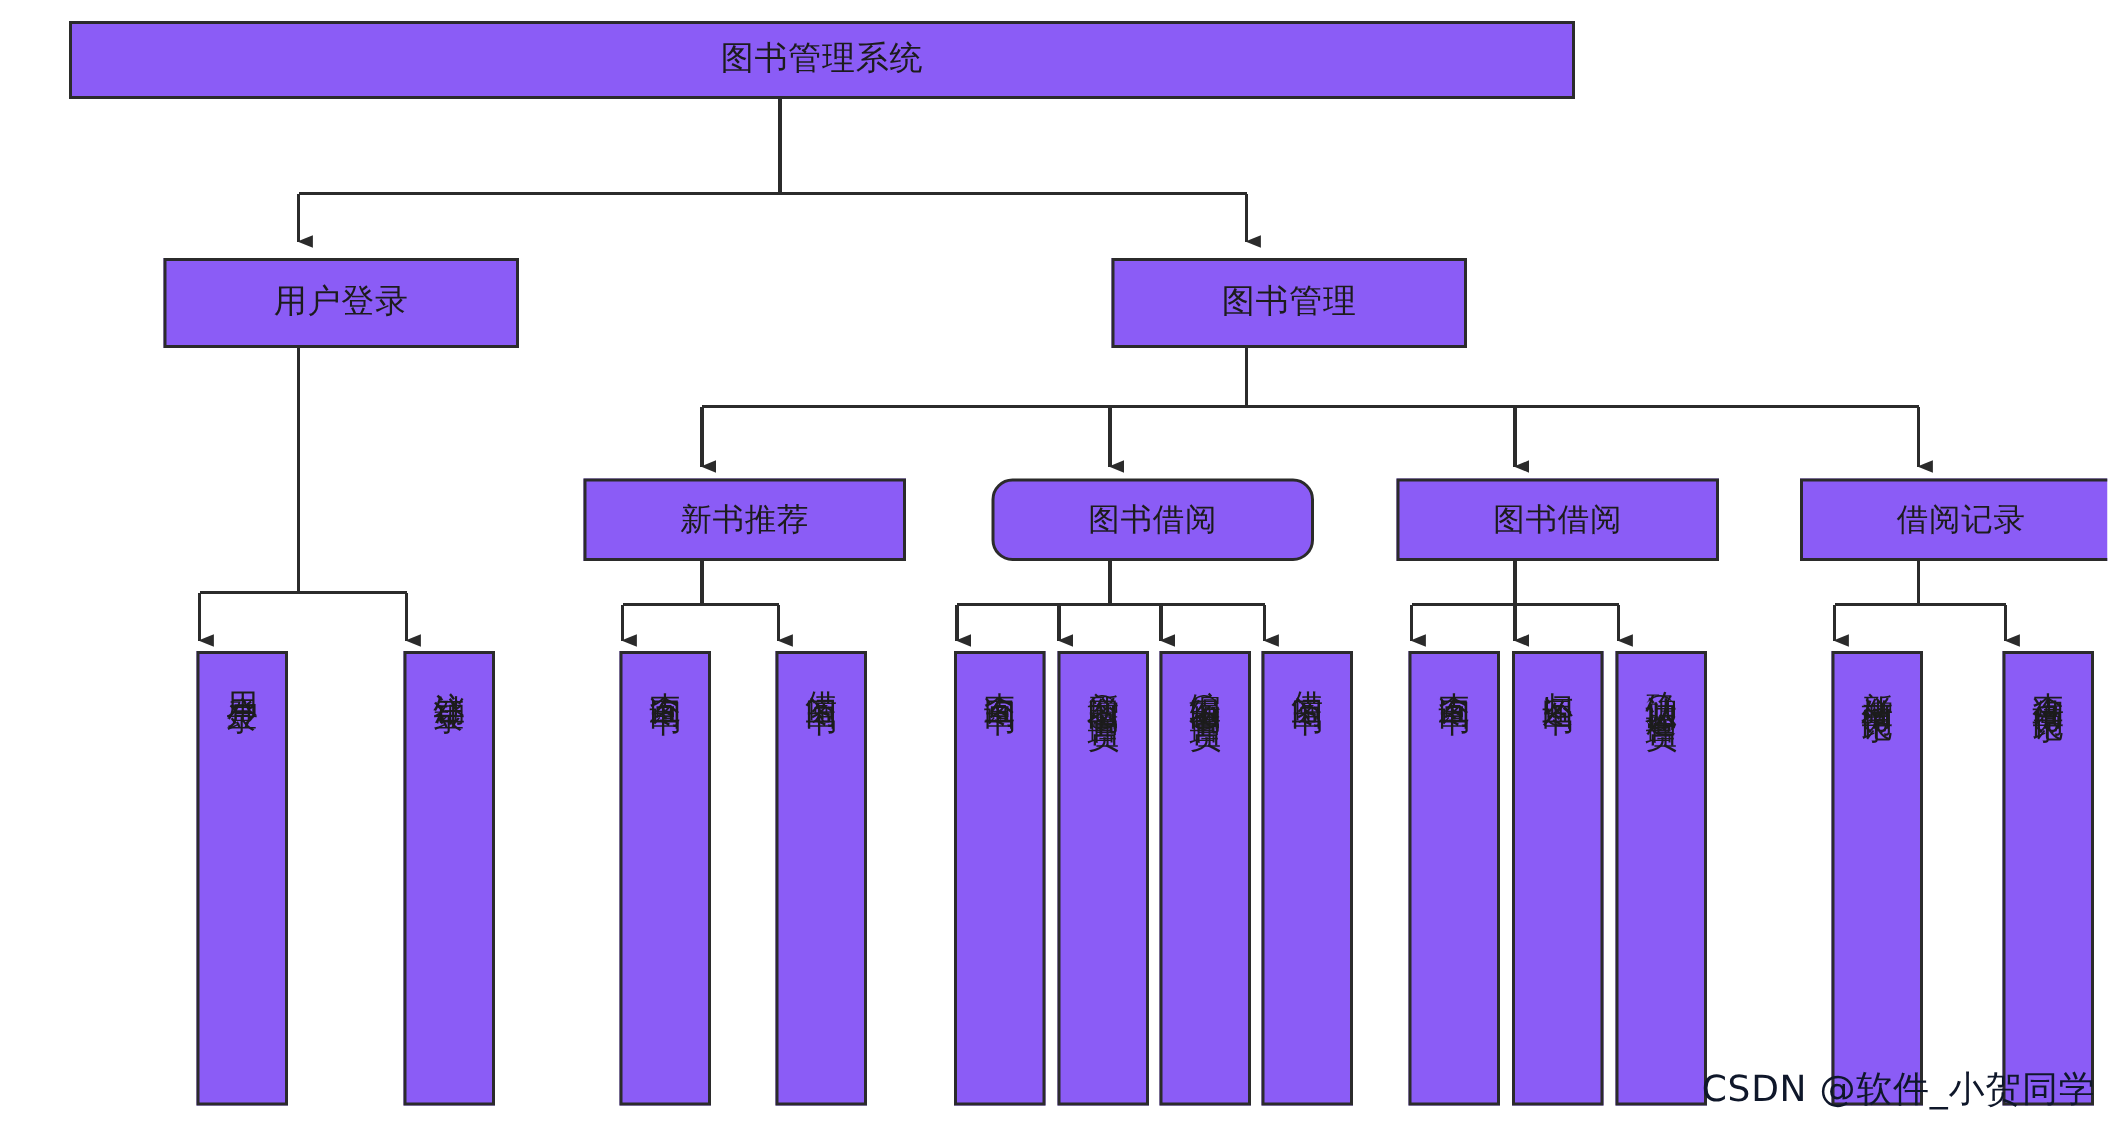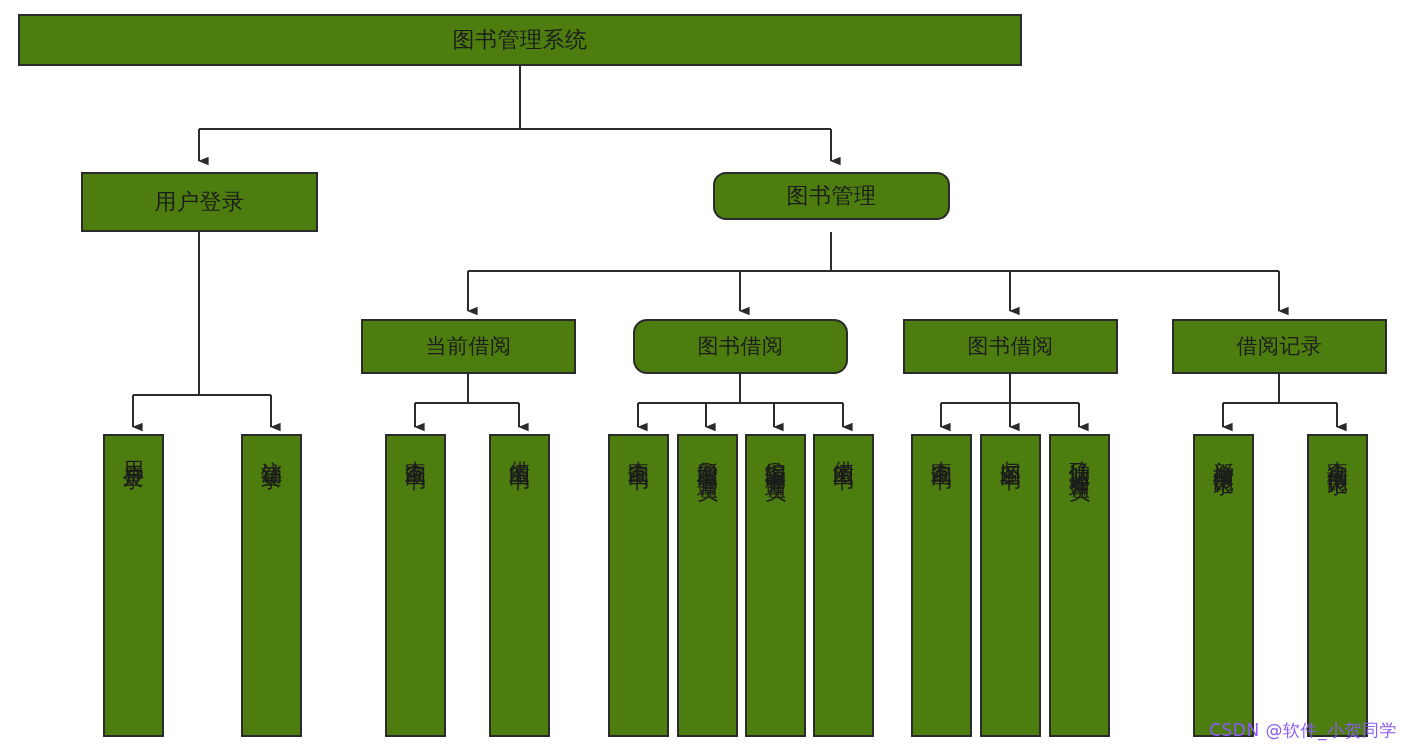--- a/index.html
+++ b/index.html
@@ -23,26 +23,27 @@
     position: absolute;
     left: 0;
     top: 0;
     width: 1405px;
     height: 747px;
     pointer-events: none;
   }
   .node {
     position: absolute;
     box-sizing: border-box;
-    background: #4d7c0f;
+    background: #8b5cf6;
     border: 2px solid #2b2b2b;
     display: flex;
     align-items: center;
     justify-content: center;
     z-index: 2;
+    margin-left: 28px;
   }
   .node-label {
     font-size: 21px;
     line-height: 1.12;
     color: #1c1c1c;
     letter-spacing: 0.5px;
     text-align: center;
     white-space: nowrap;
   }
   .node.vertical {
@@ -65,22 +66,22 @@
   .node.level2 .node-label {
     font-size: 22px;
   }
   .node.level3 .node-label {
     font-size: 21px;
   }
   #watermark {
     position: absolute;
     right: 8px;
     bottom: 5px;
-    font-size: 17px;
-    color: #8b5cf6;
+    font-size: 24px;
+    color: #0f172a;
     letter-spacing: 0.5px;
     z-index: 5;
     white-space: nowrap;
     font-family: "DejaVu Sans", "Liberation Sans", sans-serif;
   }
 </style>
 </head>
 <body>
 
 <div id="diagram-canvas">
@@ -137,26 +138,26 @@
   </svg>
 
   <div class="node root" style="left:18px; top:14px; width:1004px; height:52px;">
     <span class="node-label">图书管理系统</span>
   </div>
 
   <div class="node level2" style="left:81px; top:172px; width:237px; height:60px;">
     <span class="node-label">用户登录</span>
   </div>
 
-  <div class="node level2" style="left:713px; top:172px; width:237px; height:48px;border-radius:13px;">
+  <div class="node level2" style="left:713px; top:172px; width:237px; height:60px;">
     <span class="node-label">图书管理</span>
   </div>
 
   <div class="node level3" style="left:361px; top:319px; width:215px; height:55px;">
-    <span class="node-label">当前借阅</span>
+    <span class="node-label">新书推荐</span>
   </div>
 
   <div class="node level3" style="left:633px; top:319px; width:215px; height:55px;border-radius:14px;">
     <span class="node-label">图书借阅</span>
   </div>
 
   <div class="node level3" style="left:903px; top:319px; width:215px; height:55px;">
     <span class="node-label">图书借阅</span>
   </div>
 

